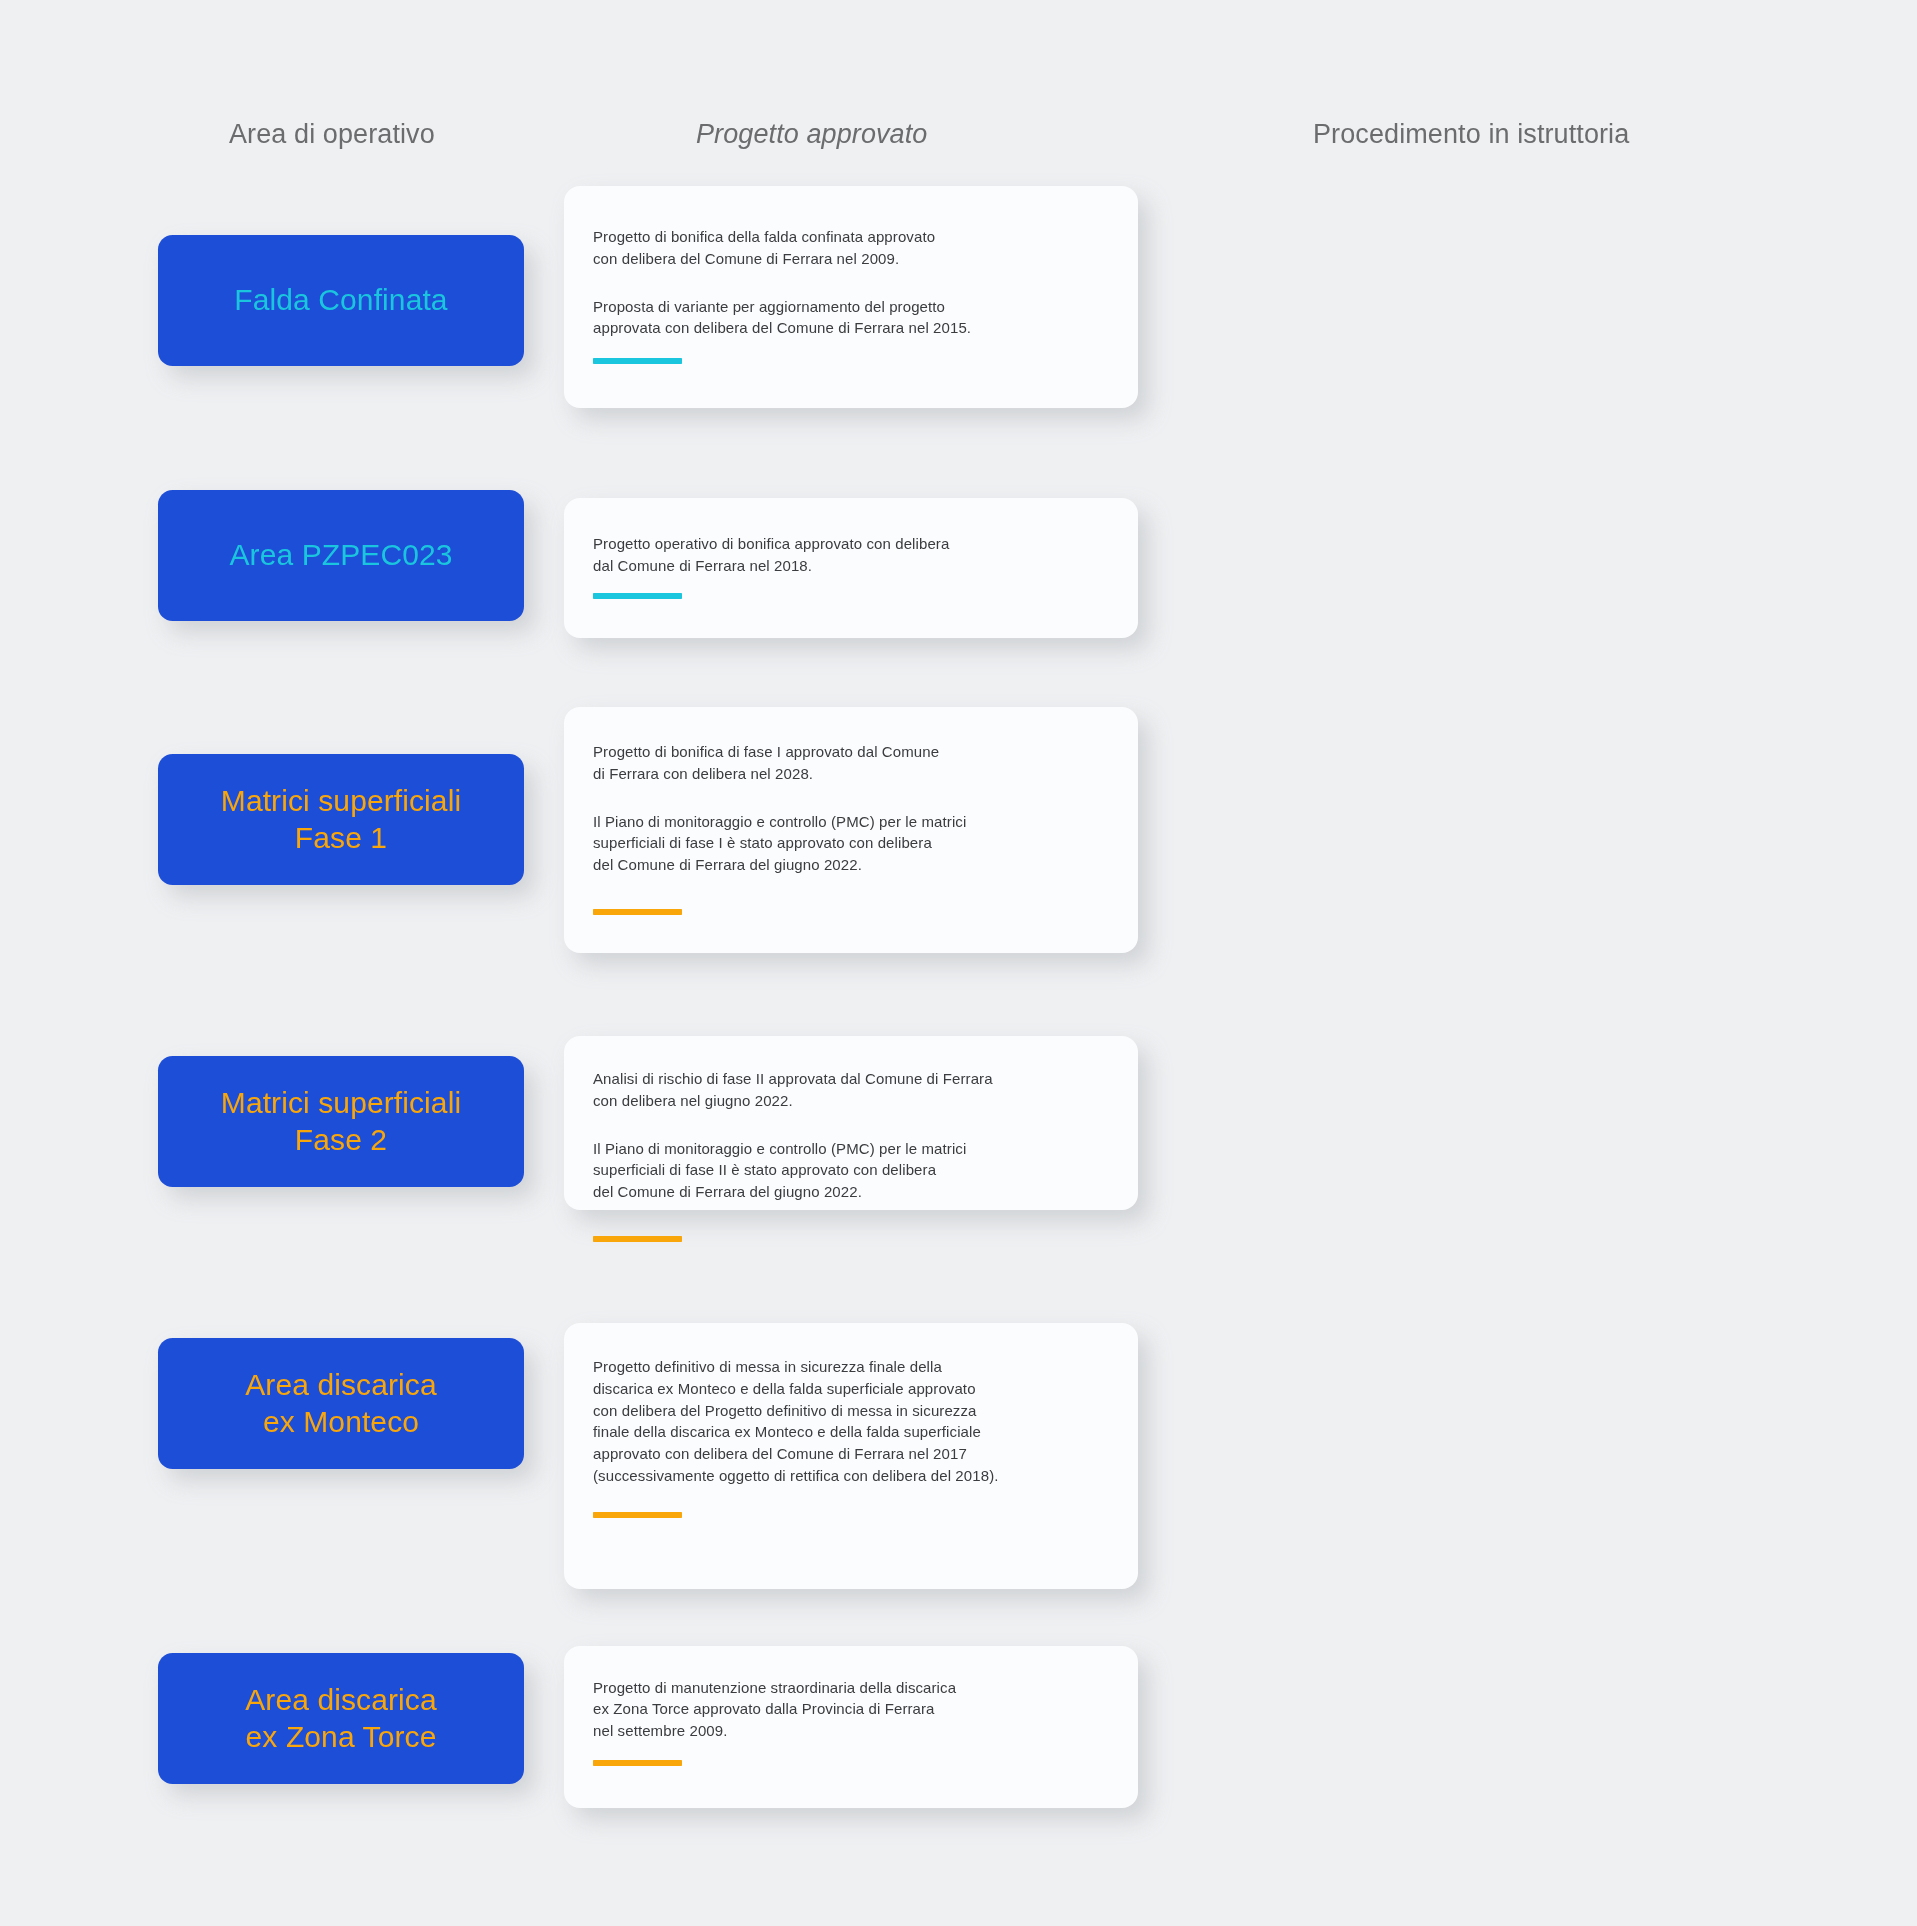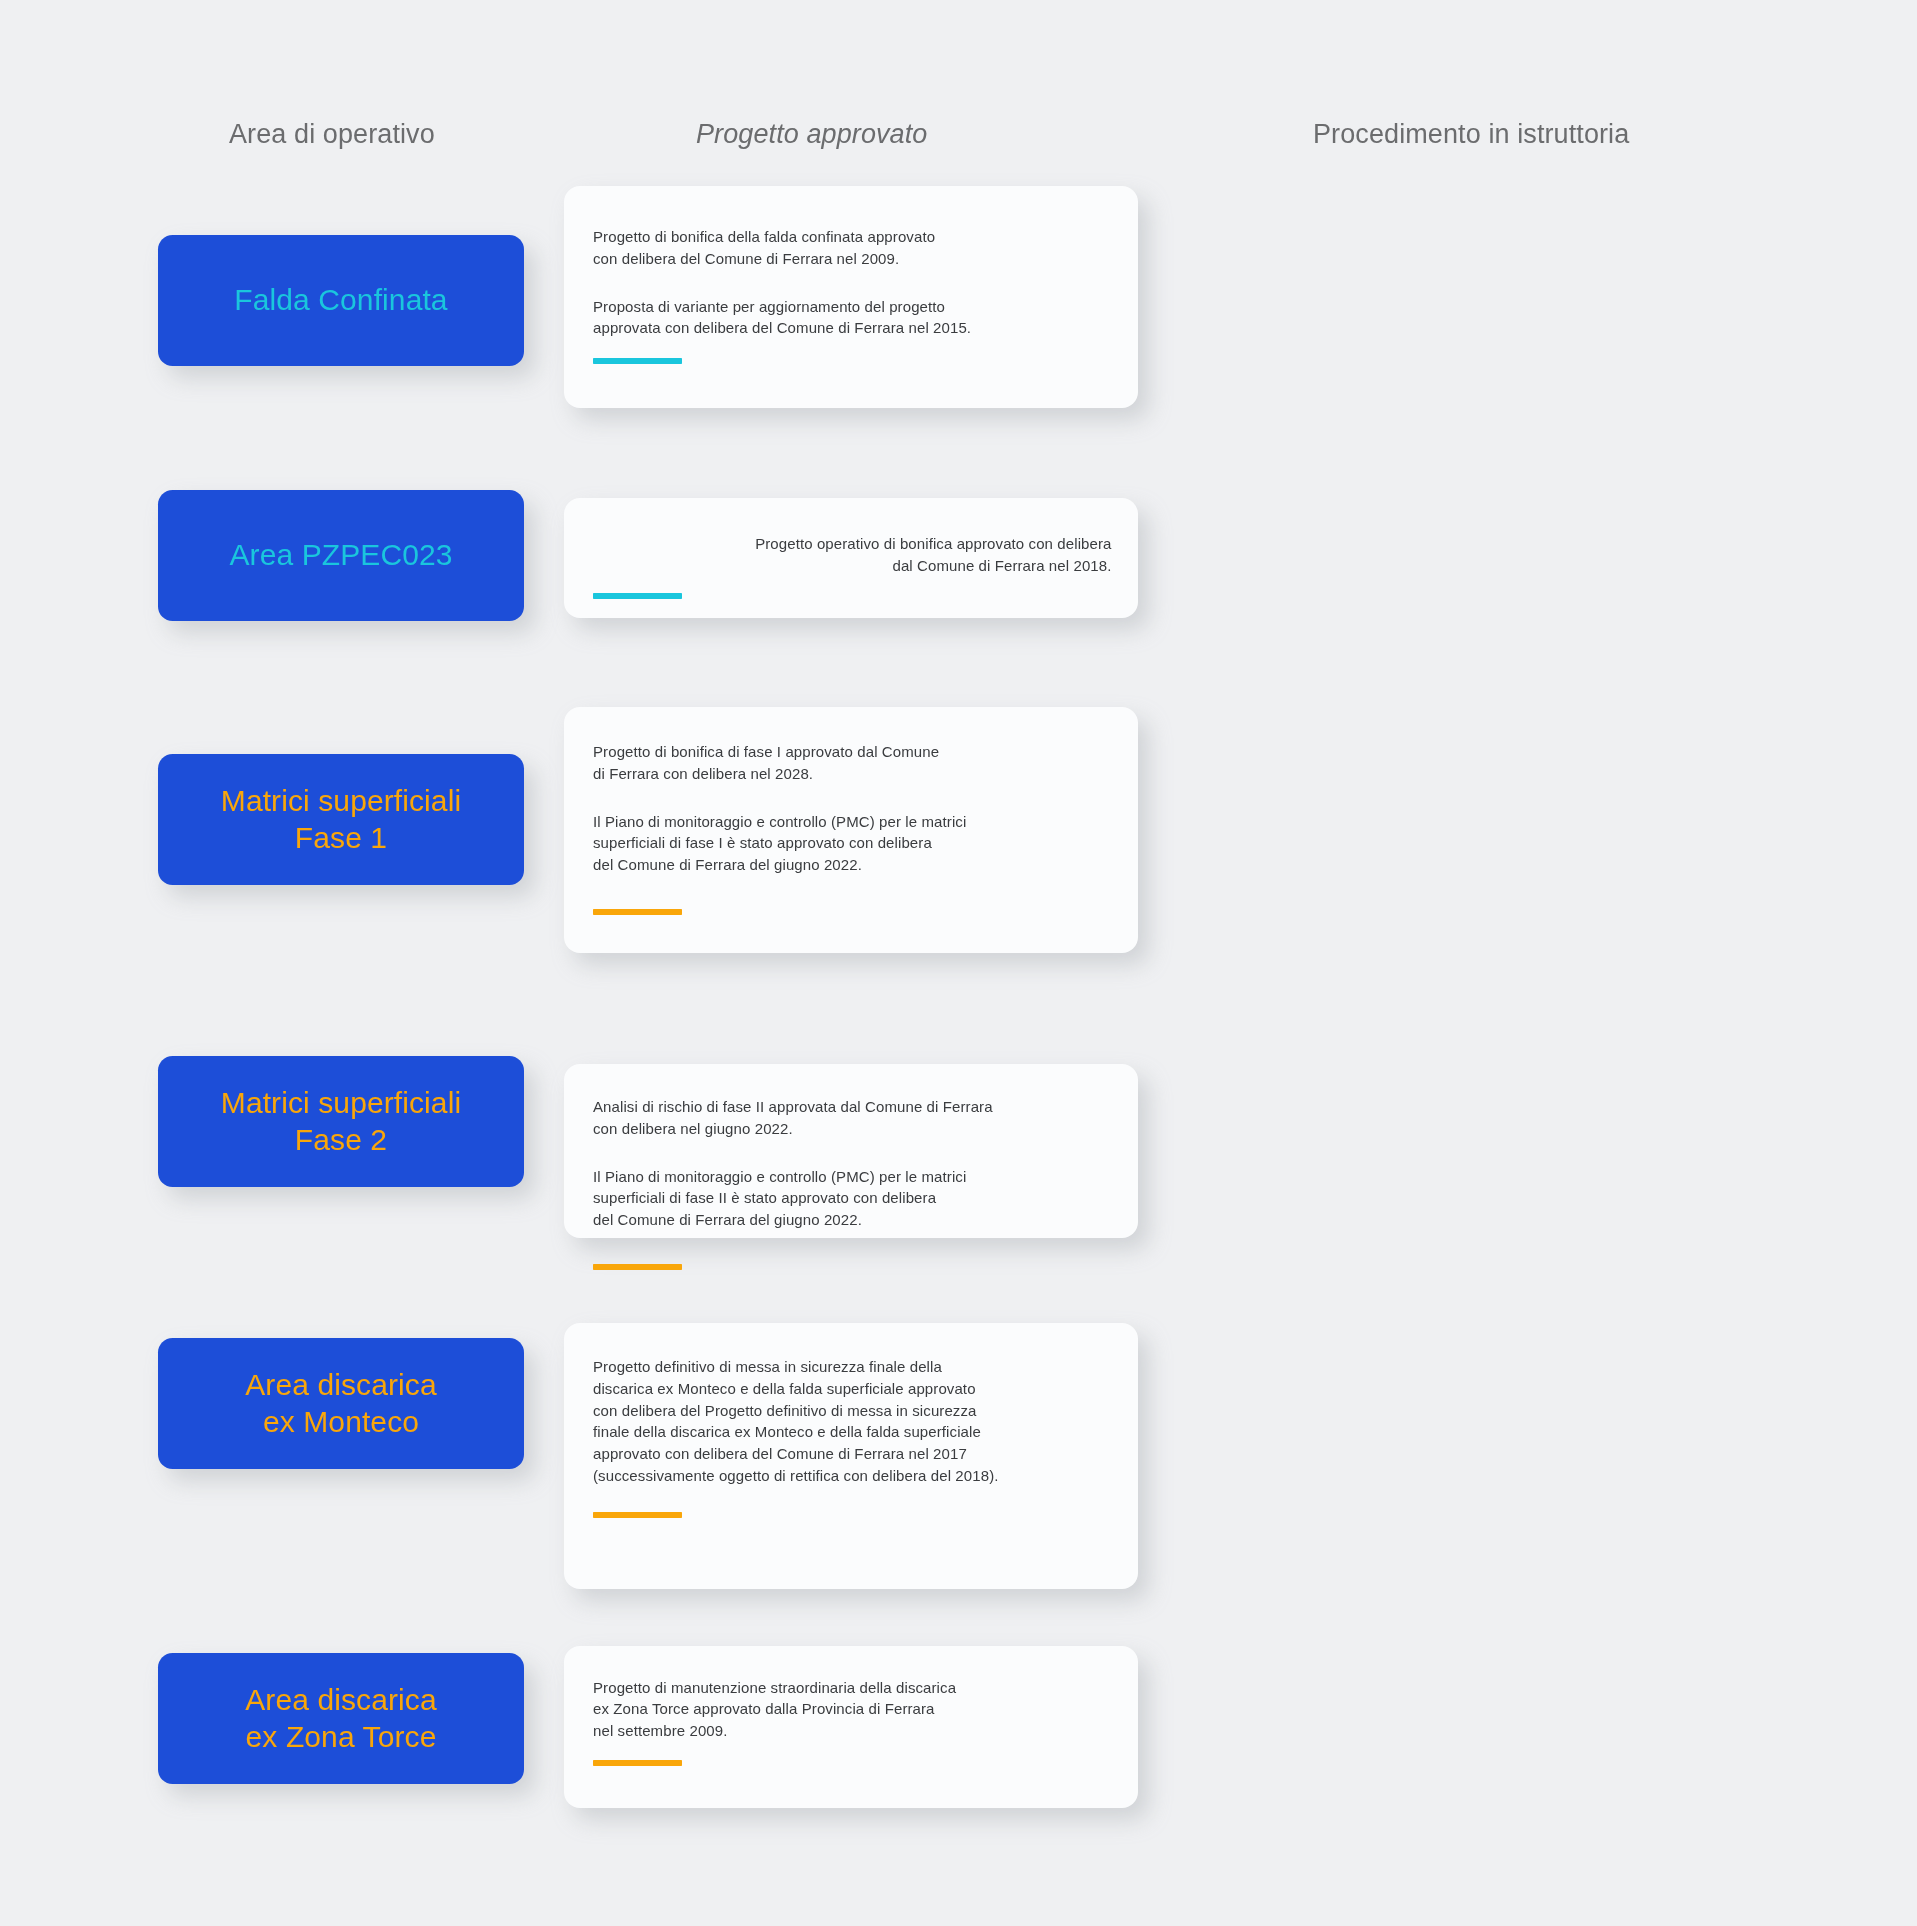--- a/index.html
+++ b/index.html
@@ -144,21 +144,21 @@
     </div>
 
     <div class="procedimento-col" style="top:235px;"></div>
   </div>
 
   <div class="row" style="top:0;">
     <div class="area-card" style="top:490px; height:131px;">
       <div class="area-label cyan">Area PZPEC023</div>
     </div>
 
-    <div class="project-card" style="top:498px; height:120px;text-align:right;">
+    <div class="project-card" style="top:498px; height:140px;">
       <div class="project-body" style="top:35px;">
         <p class="para">Progetto operativo di bonifica approvato con delibera
 dal Comune di Ferrara nel 2018.</p>
       </div>
       <div class="accent-bar cyan" style="top:95px;"></div>
     </div>
 
     <div class="procedimento-col" style="top:498px;"></div>
   </div>
 
@@ -181,21 +181,21 @@
 
     <div class="procedimento-col" style="top:754px;"></div>
   </div>
 
   <div class="row" style="top:0;">
     <div class="area-card" style="top:1056px; height:131px;">
       <div class="area-label orange">Matrici superficiali
 Fase 2</div>
     </div>
 
-    <div class="project-card" style="top:1064px; height:174px;">
+    <div class="project-card" style="top:1036px; height:174px;">
       <div class="project-body" style="top:32px;">
         <p class="para">Analisi di rischio di fase II approvata dal Comune di Ferrara
 con delibera nel giugno 2022.</p>
         <p class="para">Il Piano di monitoraggio e controllo (PMC) per le matrici
 superficiali di fase II è stato approvato con delibera
 del Comune di Ferrara del giugno 2022.</p>
       </div>
       <div class="accent-bar orange" style="top:200px;"></div>
     </div>
 

